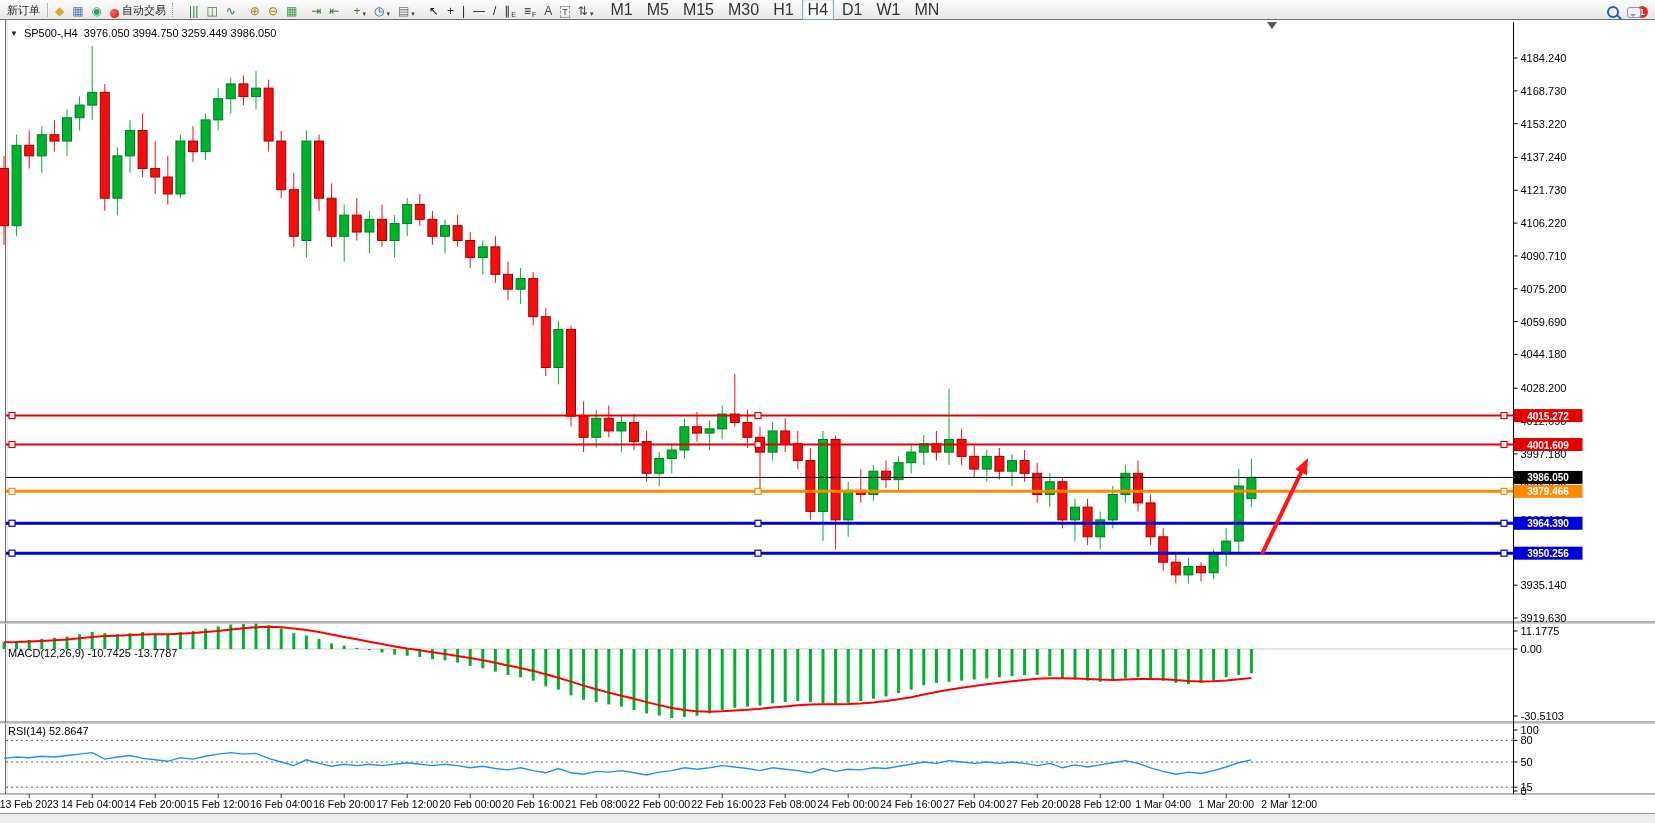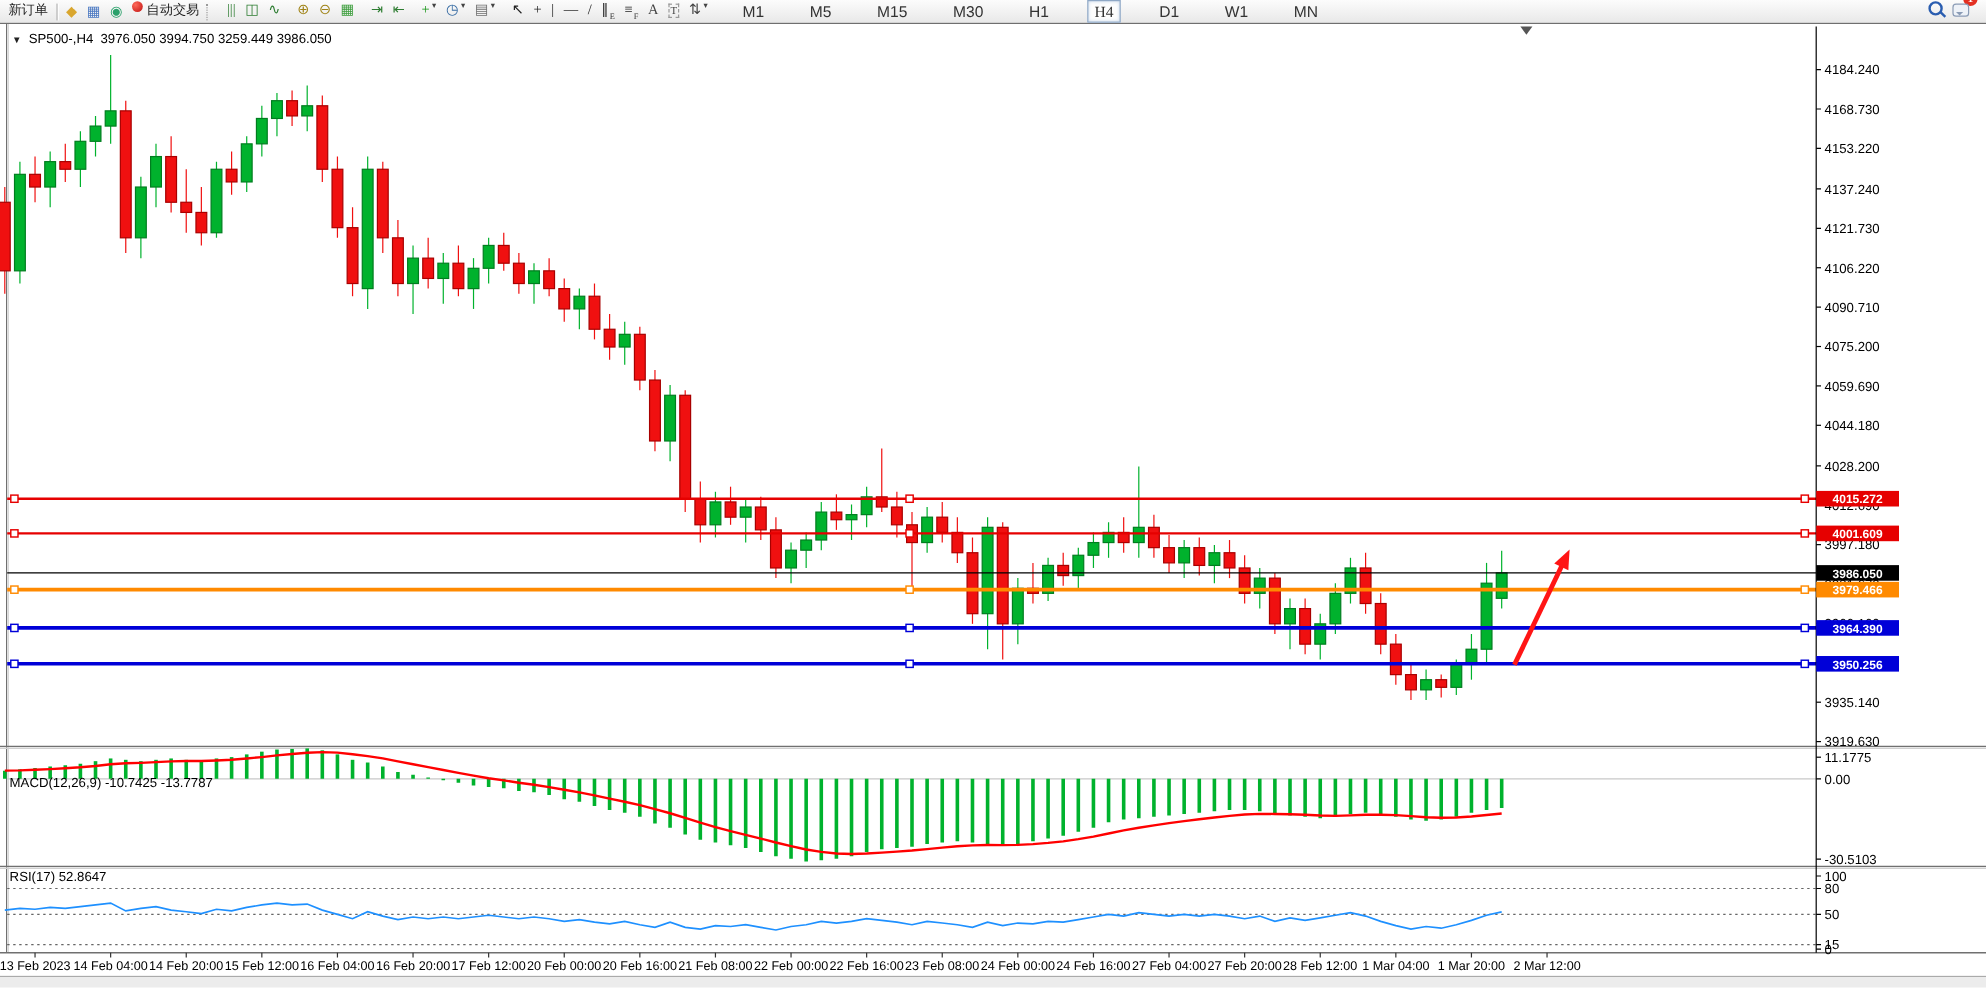--- a/index.html
+++ b/index.html
@@ -1,30 +1,30 @@
 <!DOCTYPE html>
 <html><head>
 <meta charset="utf-8">
 <style>
   html,body{margin:0;padding:0;background:#fff;width:1655px;height:823px;overflow:hidden;
     font-family:"Liberation Sans",sans-serif;}
   svg text{font-family:"Liberation Sans",sans-serif;}
   
   .toolbar{height:19px;background:linear-gradient(#fcfcfc,#e8e8e8);border-bottom:1px solid #6f6f6f;
     display:flex;align-items:center;padding:0 3px;white-space:nowrap;}
-  .tbtn{height:17px;display:inline-flex;align-items:flex-start;padding:0 3px;font-size:11px;color:#222;
-    border:1px solid transparent;border-radius:2px;cursor:default;font-family:Liberation Serif, serif;}
+  .tbtn{height:17px;display:inline-flex;align-items:flex-end;padding:0 3px;font-size:11px;color:#222;
+    border:1px solid transparent;border-radius:2px;cursor:default;}
   .glyph{font-size:12px;line-height:14px;display:inline-block;}
   .sub{font-size:7px;margin-left:1px;color:#333;align-self:flex-end;}
   .caret{font-size:7px;color:#444;margin-left:2px;}
   .sep{width:1px;height:14px;background:#b5b5b5;margin:0 3px;box-shadow:1px 0 0 #fff;flex:none;}
   .handle{width:4px;height:14px;border-left:1px dotted #9a9a9a;margin:0 2px;flex:none;}
   .boxed{border:1px dashed #999;padding:0 1px;line-height:10px;font-size:9px;}
-  .tf{font-size:13px;padding:1px 5px;color:#333;border:1px solid transparent;margin:0 13px;}
-  .tf.active{background:#fdfdfd;border:1px solid #8fa8c6;box-shadow:inset 0 0 3px #c3d4e8;font-family:Liberation Serif, serif;}
+  .tf{font-size:16px;padding:1px 5px;color:#333;border:1px solid transparent;margin:0 1px;}
+  .tf.active{background:#fdfdfd;border:1px solid #8fa8c6;box-shadow:inset 0 0 3px #c3d4e8;}
   .tb-spacer{flex:1;}
   .at-dot{width:9px;height:9px;border-radius:50%;background:radial-gradient(circle at 3px 3px,#ff6a5a,#c01010);
     display:inline-block;margin-right:3px;}
   .mag{width:8px;height:8px;border:2px solid #2a5db0;border-radius:50%;display:inline-block;position:relative;}
   .mag::after{content:'';position:absolute;width:6px;height:2px;background:#2a5db0;right:-5px;bottom:-2px;
     transform:rotate(45deg);}
   .bubble{width:12px;height:9px;border:1px solid #8a9bb5;border-radius:3px;background:#eef2f8;display:inline-block;
     position:relative;margin-top:2px;}
   .bubble::after{content:'';position:absolute;left:2px;bottom:-3px;border:3px solid transparent;border-top-color:#8a9bb5;}
   .chat-badge{background:#e33022;color:#fff;font-size:9px;font-weight:bold;border-radius:50%;
@@ -597,16 +597,16 @@
         <polygon points="1308,458 1306.9478812998211,475.2378376323927 1295.224272926401,469.6202752867955" fill="#ff1515"></polygon>
       </g>
     </svg>
 
   <div class="overlay-label title-row">
     <span class="collapse">▼</span>
     <span>SP500-,H4</span>
     <span>3976.050 3994.750 3259.449 3986.050</span>
   </div>
   <div class="overlay-label" style="left:8px;top:627px">MACD(12,26,9) -10.7425 -13.7787</div>
-  <div class="overlay-label" style="left:8px;top:705px">RSI(17) 52.8647</div>
+  <div class="overlay-label" style="left:8px;top:705px">RSI(14) 52.8647</div>
 </div>
 
 <div class="bottom-strip"></div>
 
 </body></html>

